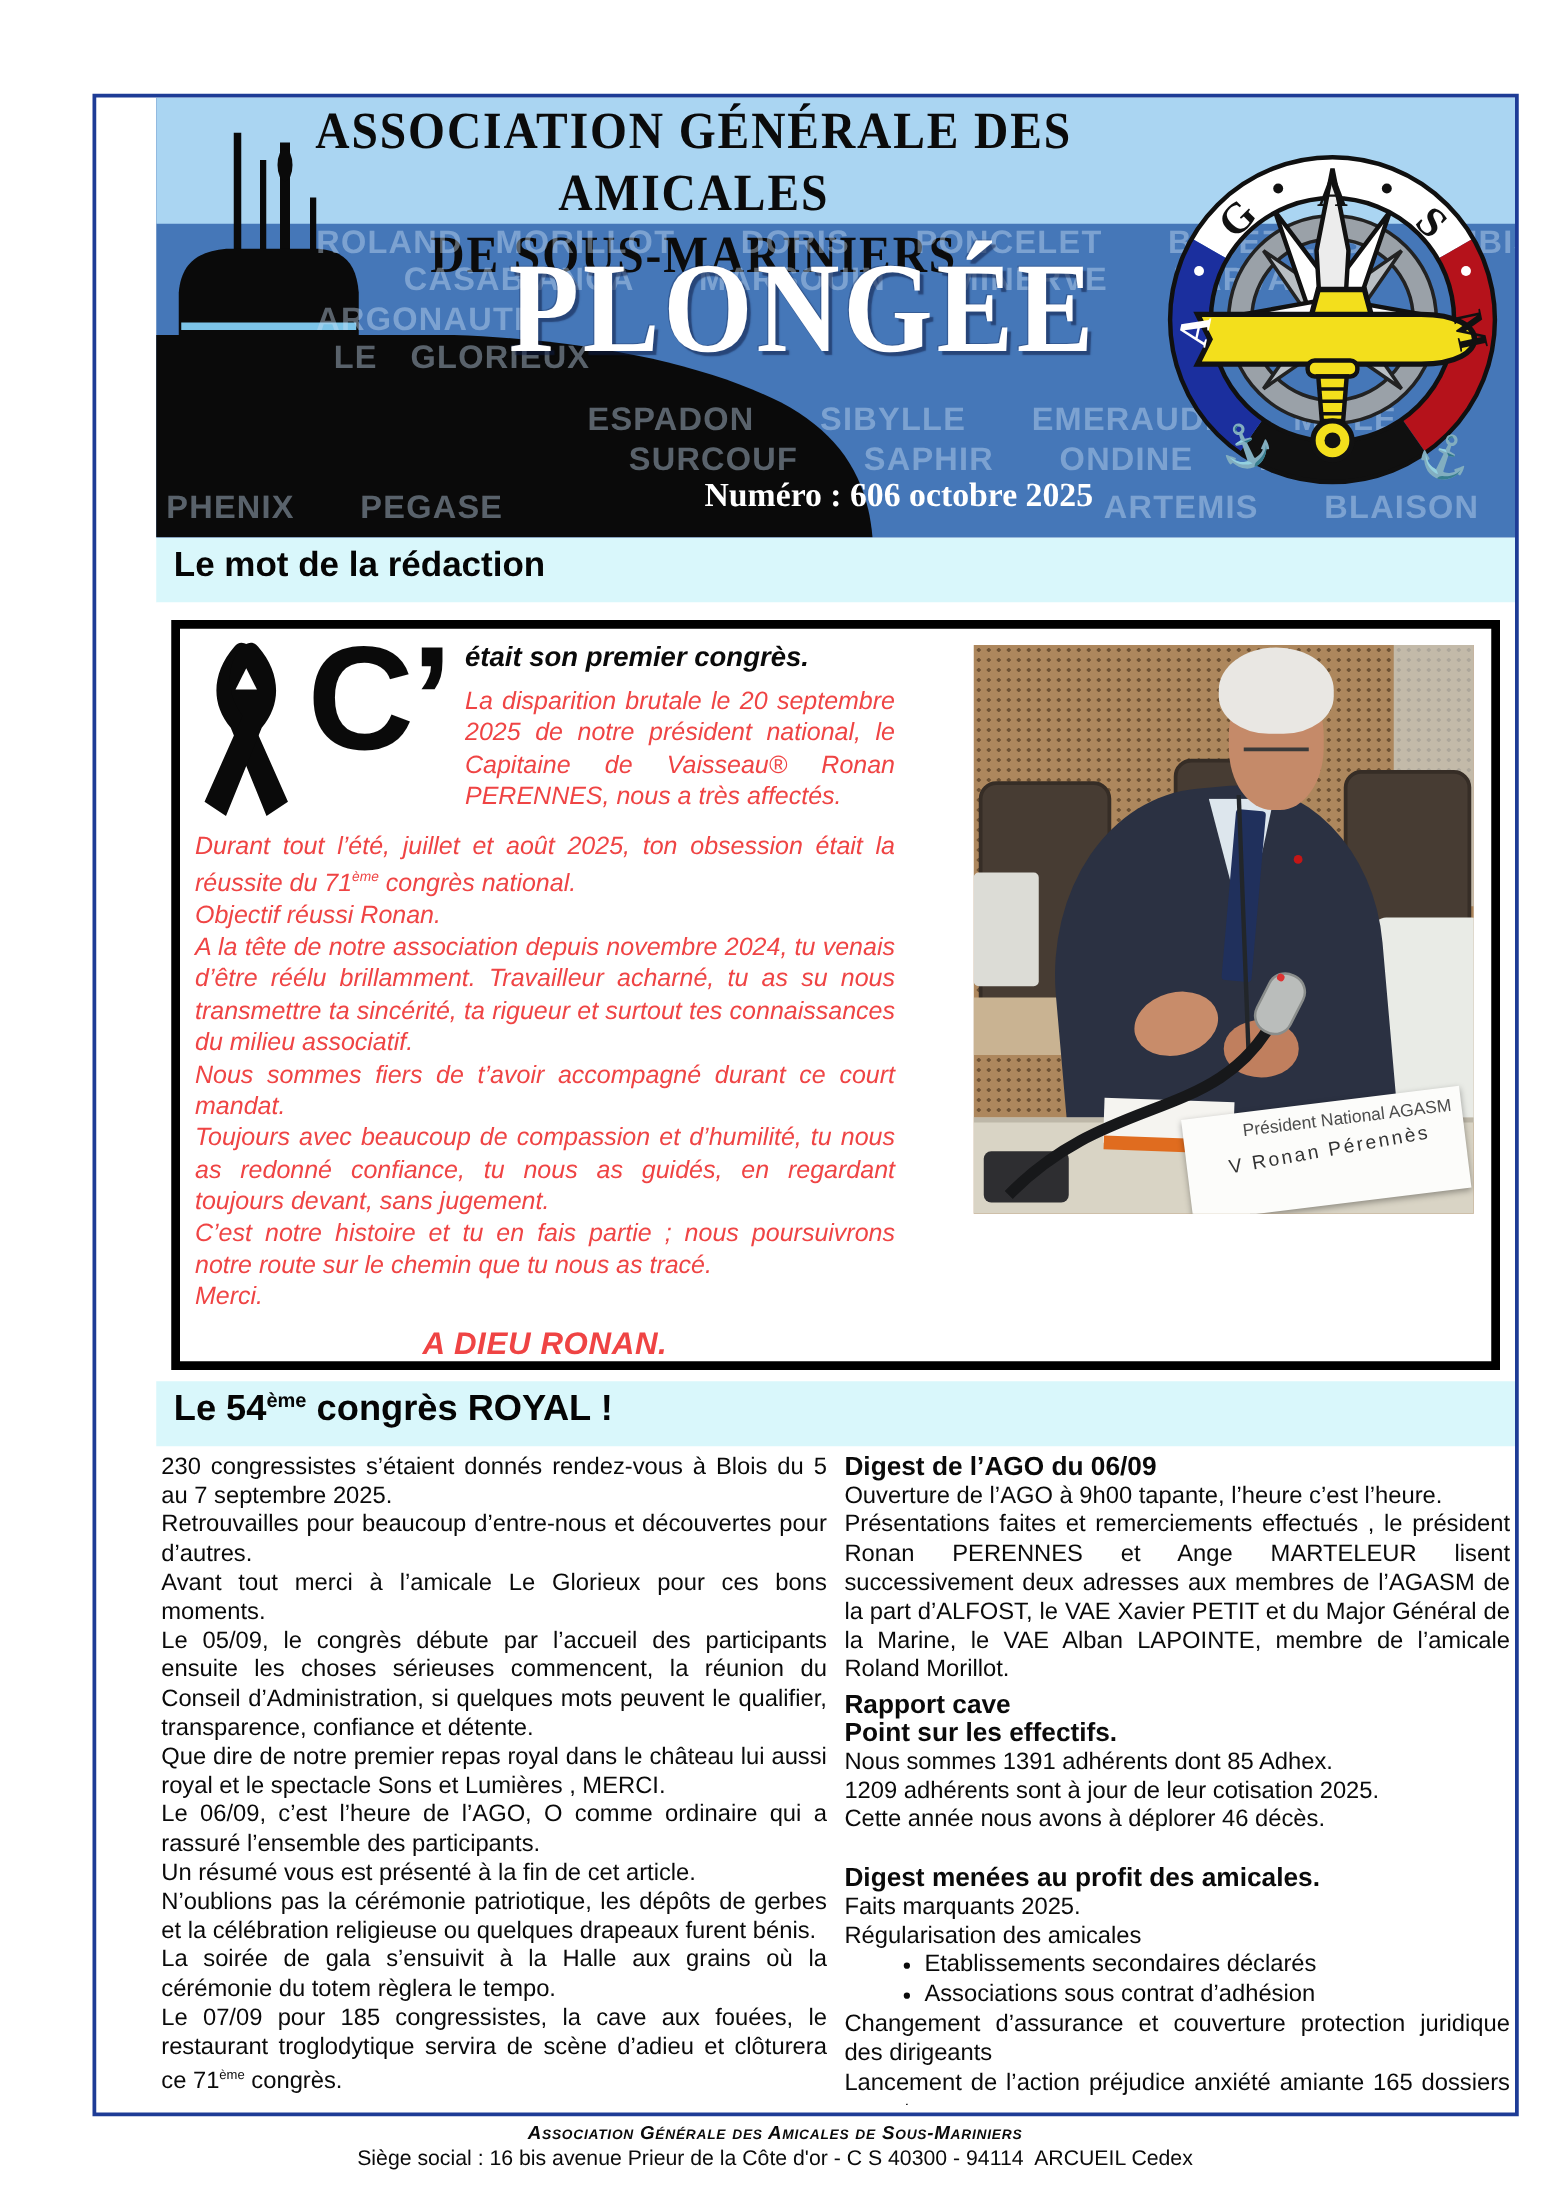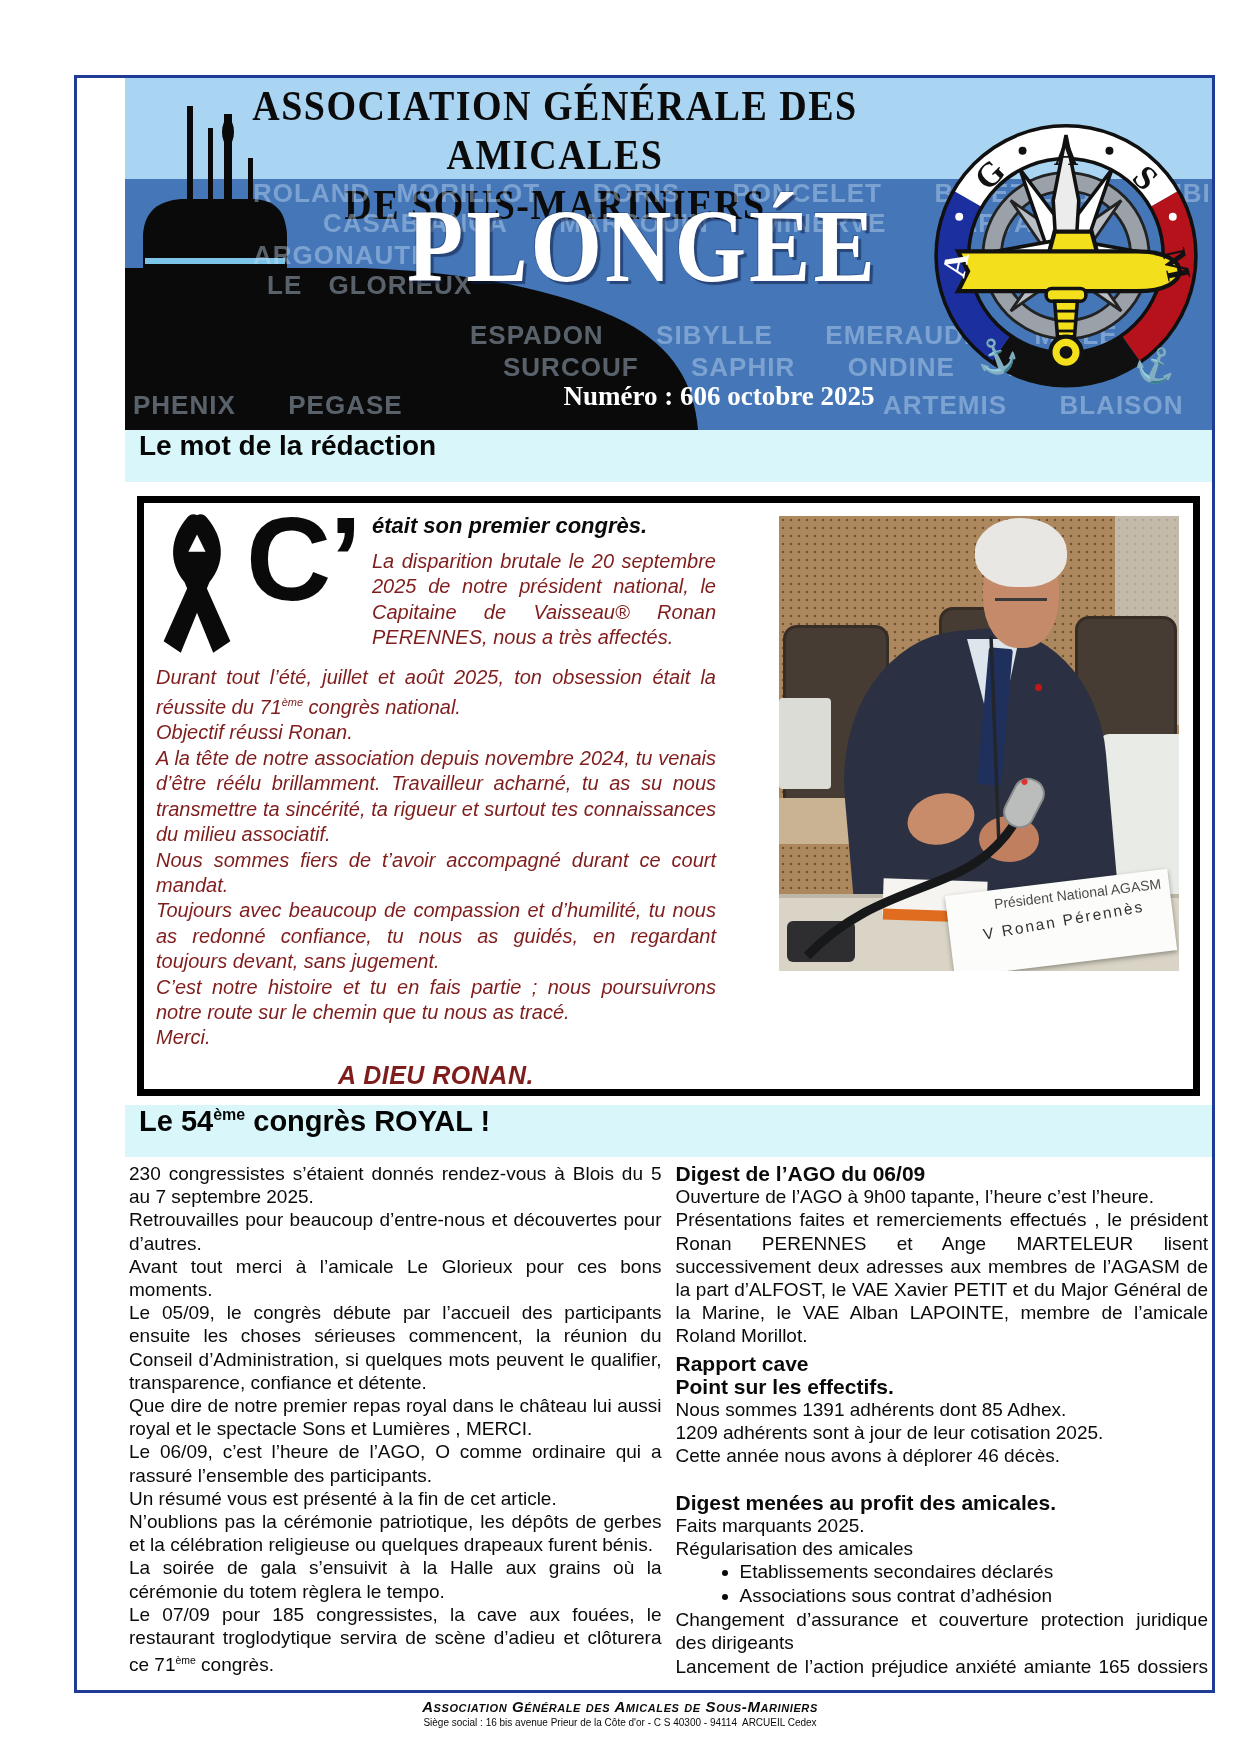--- a/index.html
+++ b/index.html
@@ -25,39 +25,39 @@
   .plongee { position:absolute; top:122px; left:282px; width:436px; text-align:center;
              font-family:"Liberation Serif", serif; font-weight:bold; font-size:92px; line-height:1;
              letter-spacing:3px; color:#ffffff; transform:scaleY(1.12);
              text-shadow:3px 3px 1px rgba(15,30,70,.55), -1px -1px 0 rgba(15,30,70,.3); }
   .issue { position:absolute; top:303px; left:368px; width:452px; text-align:center;
            font-family:"Liberation Serif", serif; font-weight:bold; font-size:27px; color:#ffffff; }
   .sub-svg { position:absolute; left:-2px; top:28px; width:585px; height:324px; }
   .logo-svg { position:absolute; right:4px; top:40px; width:284px; height:284px; }
 
   
-  .bar { height:52px; background:#d9f7fb; display:flex; align-items:flex-start; padding:0 0 8px 14px;
+  .bar { height:52px; background:#d9f7fb; display:flex; align-items:center; padding:0 0 8px 14px;
          box-sizing:border-box; font-weight:bold; font-size:28px; color:#050505; }
   .bar sup { font-size:16px; line-height:0; }
   .bar2 { margin-top:9px; font-size:29px; }
   .gap { height:14px; background:#fff; }
 
   
   .membox { margin:0 12px; height:600px; border:7px solid #000; box-sizing:border-box;
             padding:8px 12px; position:relative; overflow:hidden; background:#fff; }
   .mem-left { width:560px; }
   .mem-top { display:flex; gap:8px; margin-bottom:4px; }
   .ribbon-svg { width:82px; height:150px; flex:0 0 82px; }
   .dropcap { font-size:118px; font-weight:bold; line-height:0.82; letter-spacing:-2px;
              flex:0 0 118px; font-family:"Liberation Sans", sans-serif; }
   .mem-intro { padding-top:2px; }
   .mem-intro h2 { margin:0 0 10px 0; font-size:22px; font-style:italic; font-weight:bold; }
   .mem-intro p { margin:0; }
   .membox p { font-size:20px; line-height:25.4px; font-style:italic; text-align:justify;
-              margin:0; color:#7f1d1d; }
+              margin:0; color:#ef4444; }
   .adieu { text-align:center !important; font-weight:bold; font-size:25px !important;
            margin-top:12px !important; letter-spacing:0.5px; }
 
   
   .photo { position:absolute; top:13px; right:14px; width:400px; height:455px; overflow:hidden;
            background:#ad875d; }
   .photo * { position:absolute; }
   .ph-wall { inset:0; background-image:radial-gradient(circle,#5e452a 1.3px, transparent 1.6px);
              background-size:8px 8px; opacity:.8; }
   .ph-bright { right:0; top:0; width:16%; height:46%; background:#cfd6d2; opacity:.65; }
@@ -104,21 +104,21 @@
   .col h3 { margin:0; font-size:21px; line-height:23.2px; font-weight:bold; }
   .col h3.mt { margin-top:4px; }
   .col h3.blank { margin-top:23px; }
   .col ul { margin:0; padding-left:64px; }
   .col li { line-height:24px; }
   sup { font-size:0.55em; }
 
   
   .footer { position:absolute; top:1698px; left:0; width:100%; text-align:center; }
   .footer .l1 { font-weight:bold; font-size:15px; font-variant:small-caps; letter-spacing:0.6px;font-style:italic; }
-  .footer .l2 { font-size:10px; margin-top:2px; white-space:pre; }
+  .footer .l2 { font-size:17px; margin-top:2px; white-space:pre; }
 </style>
 </head>
 <body>
 
 <div class="page">
   <div class="frame">
 
     <header class="masthead">
       <div class="band-light"></div>
 

